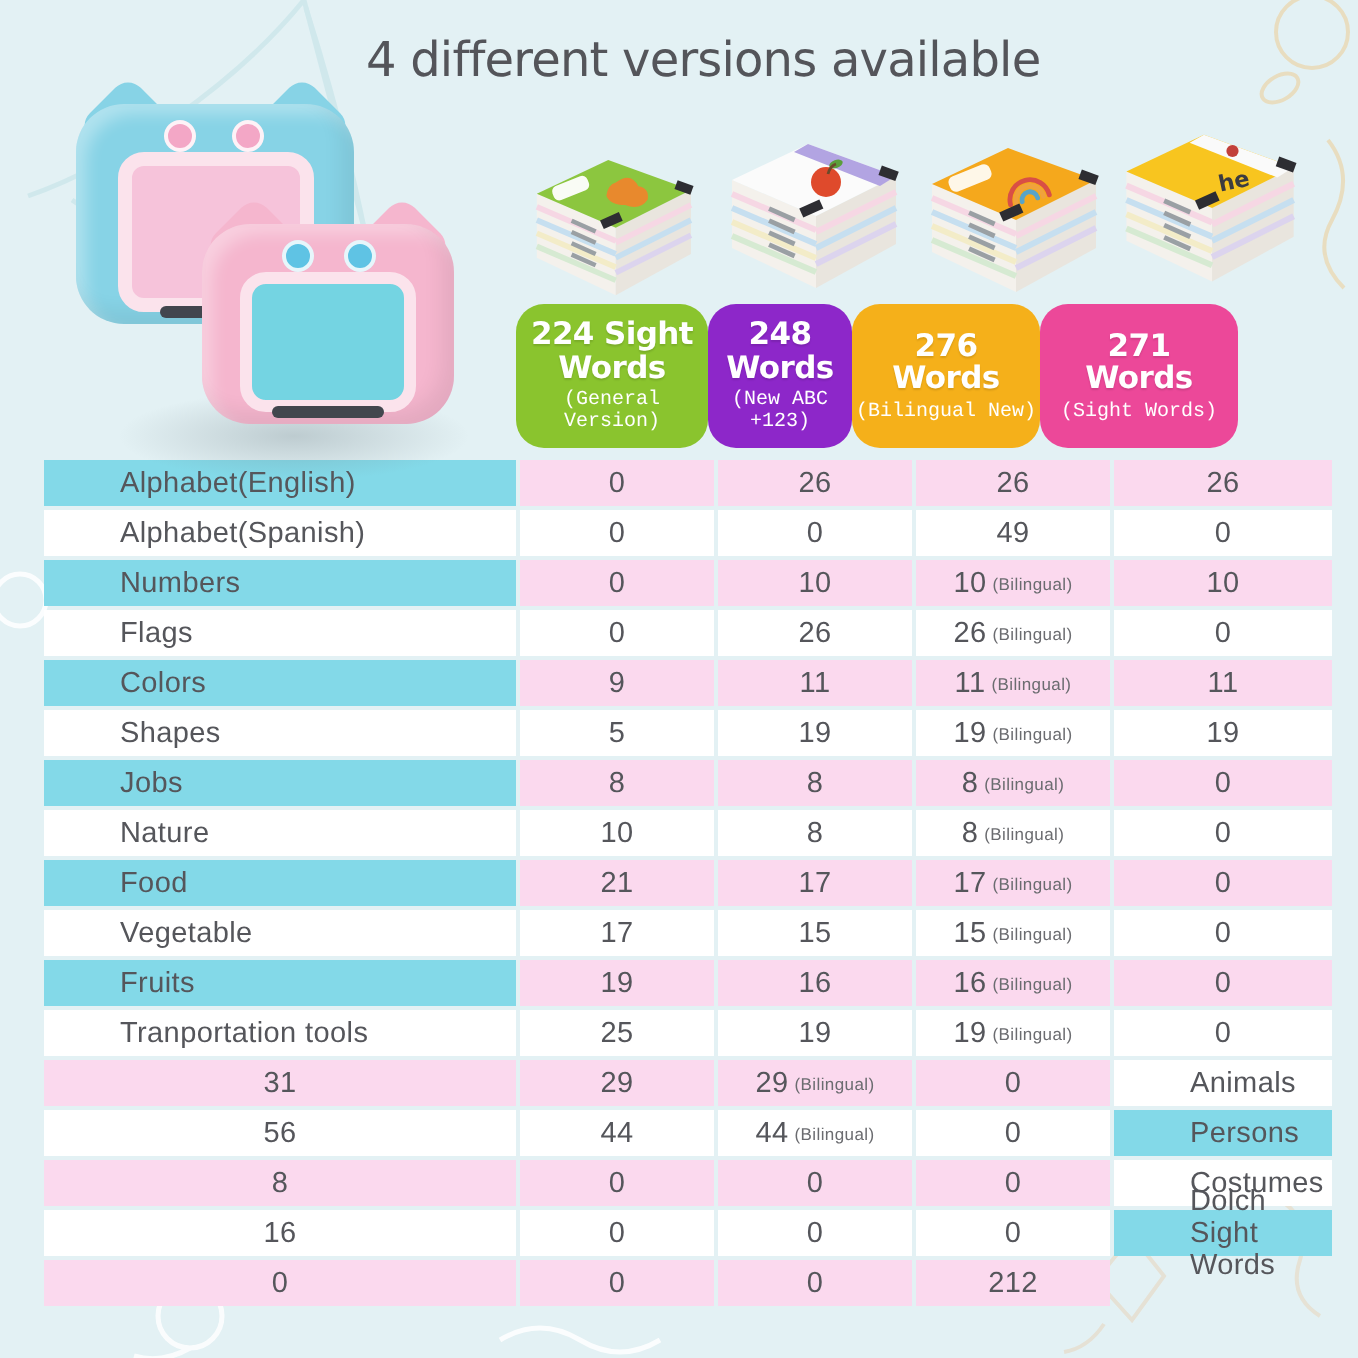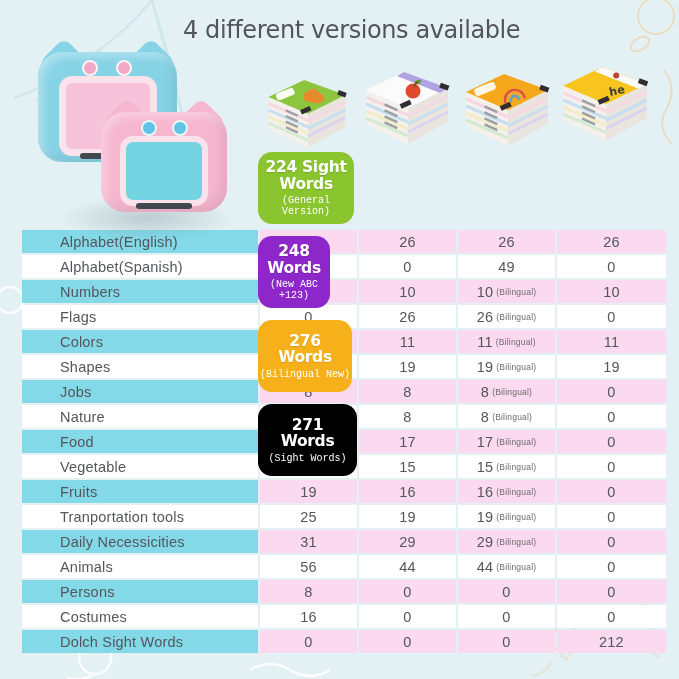--- a/index.html
+++ b/index.html
@@ -37,21 +37,21 @@
     background:radial-gradient(closest-side,rgba(110,125,132,0.32),rgba(110,125,132,0) 70%);z-index:1;}
 
   
   .deck{position:absolute;width:100px;height:90px;z-index:2;}
   .deck-1{left:256px;top:66px;transform:scale(0.94);}
   .deck-2{left:356px;top:60px;}
   .deck-3{left:456px;top:62px;}
   .deck-4{left:554px;top:56px;transform:scale(1.02);}
 
   
-  .badges{position:absolute;left:258px;top:152px;display:flex;gap:12px;z-index:4;flex-direction:column;}
+  .badges{position:absolute;left:258px;top:152px;display:flex;gap:0;z-index:4;}
   .badge{height:72px;border-radius:14px;color:#fff;display:flex;flex-direction:column;
     align-items:center;justify-content:center;text-align:center;
     font-family:"DejaVu Sans",sans-serif;}
   .badge-1{width:96px;}
   .badge-2{width:72px;}
   .badge-3{width:94px;text-align:right;}
   .badge-4{width:99px;}
   .badge .l1,.badge .l2{font-weight:700;font-size:15.5px;line-height:16.5px;letter-spacing:-0.3px;
     text-shadow:0 1px 1px rgba(0,0,0,0.12);}
   .badge .sub{font-size:10px;margin-top:3px;font-family:Liberation Mono, monospace;}
@@ -238,21 +238,21 @@
     <div class="badge badge-2" style="background: rgb(141, 39, 201);">
       <span class="l1">248</span>
       <span class="l2">Words</span>
       <span class="sub">(New ABC +123)</span>
     </div>
     <div class="badge badge-3" style="background: rgb(245, 176, 26);">
       <span class="l1">276</span>
       <span class="l2">Words</span>
       <span class="sub">(Bilingual New)</span>
     </div>
-    <div class="badge badge-4" style="background: #000000; align-items: center;">
+    <div class="badge badge-4" style="background: #ec4899; align-items: center;">
       <span class="l1">271</span>
       <span class="l2">Words</span>
       <span class="sub">(Sight Words)</span>
     </div>
   </div>
 
   <div class="table">
       <div class="cell label c-cyan">Alphabet(English)</div>
       <div class="cell val p-pink">
         <span>0</span>
@@ -412,21 +412,20 @@
       <div class="cell val c-white">
         <span>19</span>
       </div>
       <div class="cell val c-white">
         <span>19</span>
         <span class="note">(Bilingual)</span>
       </div>
       <div class="cell val c-white">
         <span>0</span>
       </div>
-      <div class="cell label c-cyan">Daily Necessicities</div>
       <div class="cell val p-pink">
         <span>31</span>
       </div>
       <div class="cell val p-pink">
         <span>29</span>
       </div>
       <div class="cell val p-pink">
         <span>29</span>
         <span class="note">(Bilingual)</span>
       </div>

